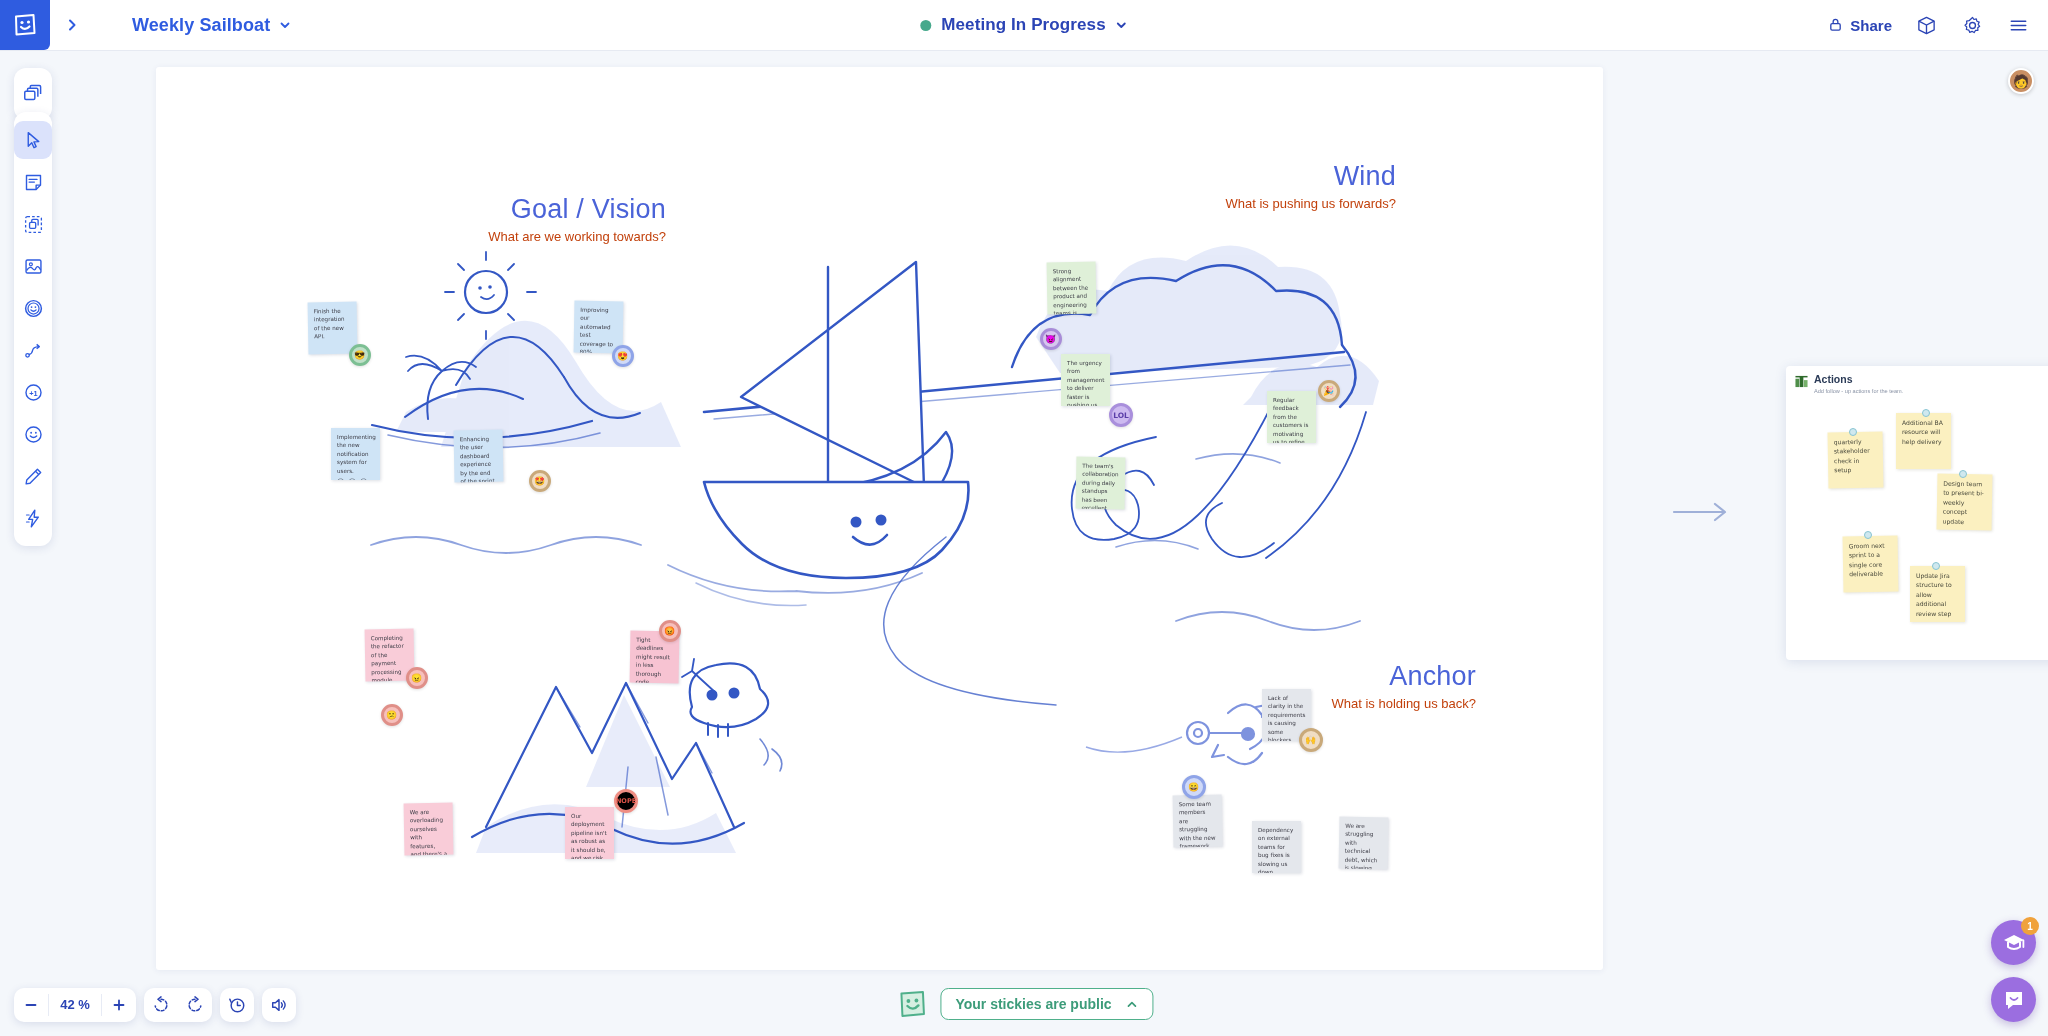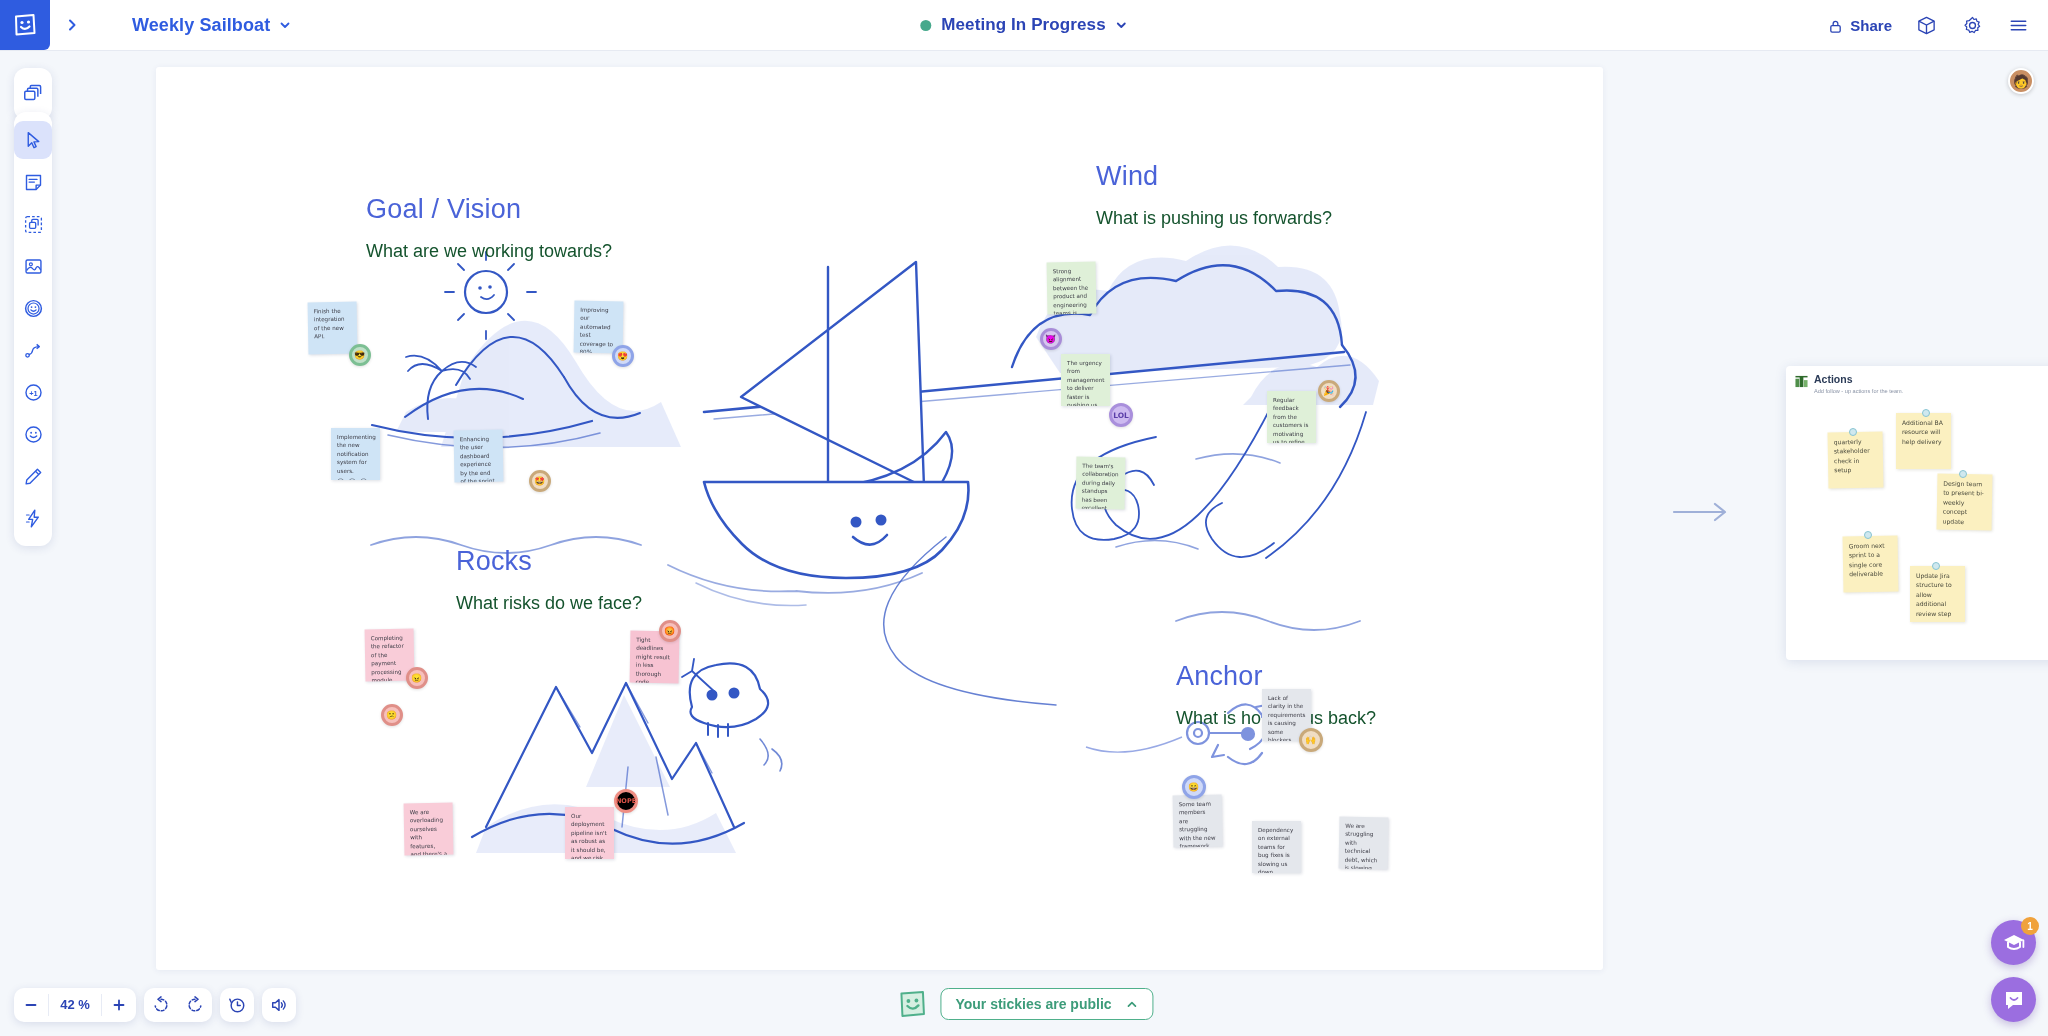--- a/index.html
+++ b/index.html
@@ -35,21 +35,21 @@
   .meeting-status{
     position:absolute; left:50%; transform:translateX(-50%);
     display:flex; align-items:center; gap:10px; cursor:pointer;
   }
   .status-dot{width:11px;height:11px;border-radius:50%;background:#47a98c;display:block}
   .meeting-label{font-size:17px;font-weight:700;color:#2b44b5;letter-spacing:.1px}
   .topbar-right{
     position:absolute; right:18px; display:flex; align-items:center; gap:22px;
     color:#2b44b5;
   }
-  .share-btn{display:flex;align-items:flex-end;gap:7px;font-size:15px;font-weight:700;cursor:pointer;color:#2b44b5}
+  .share-btn{display:flex;align-items:flex-start;gap:7px;font-size:15px;font-weight:700;cursor:pointer;color:#2b44b5}
   .tb-icon{cursor:pointer;display:flex;align-items:center;justify-content:center;width:24px;height:24px}
 
   
   .tool-group{
     position:absolute; left:14px; background:#fff; border-radius:12px;
     box-shadow:0 2px 10px rgba(30,50,120,.12);
     display:flex; flex-direction:column; align-items:center; z-index:30;
   }
   .tool-group.g1{top:68px; padding:5px 0;}
   .tool-group.g2{top:112px; padding:7px 0;}
@@ -63,23 +63,23 @@
   
   .canvas{
     position:absolute; left:156px; top:67px; width:1447px; height:903px;
     background:#ffffff; border-radius:3px;
     box-shadow:0 1px 6px rgba(40,60,130,.07);
     overflow:hidden;
   }
   .board-svg{position:absolute;inset:0;width:100%;height:100%}
 
   
-  .sec-title{position:absolute;text-align:left;pointer-events:none}
+  .sec-title{position:absolute;text-align:right;pointer-events:none}
   .sec-title .t{font-size:27px;color:#4a63d8;font-weight:400;letter-spacing:.2px;line-height:1.1}
-  .sec-title .s{font-size:18px;color:#14532d;margin-top:16px;line-height:1.2}
+  .sec-title .s{font-size:13px;color:#c2410c;margin-top:4px;line-height:1.2}
 
   
   .sticky{
     position:absolute; padding:5px 6px;
     font-size:5.6px; line-height:1.5; color:#3a3a44;
     font-family:"DejaVu Sans", sans-serif;
     box-shadow:1px 1px 3px rgba(40,50,90,.16);
     overflow:hidden; cursor:pointer;
   }
   .sticky.blue{background:#cfe4f6}
@@ -411,24 +411,20 @@
   </svg>
 
   <div class="sec-title" style="left:210px;top:128px;width:300px">
     <div class="t">Goal / Vision</div>
     <div class="s">What are we working towards?</div>
   </div>
   <div class="sec-title" style="left:940px;top:95px;width:300px">
     <div class="t">Wind</div>
     <div class="s">What is pushing us forwards?</div>
   </div>
-  <div class="sec-title" style="left:300px;top:480px;width:300px">
-    <div class="t">Rocks</div>
-    <div class="s">What risks do we face?</div>
-  </div>
   <div class="sec-title" style="left:1020px;top:595px;width:300px">
     <div class="t">Anchor</div>
     <div class="s">What is holding us back?</div>
   </div>
 
   <div class="sticky blue" style="left:152px;top:235px;width:49px;height:52px;transform:rotate(-1deg)">
     <span>Finish the integration of the new API.</span>
   </div>
   <div class="sticky blue" style="left:418px;top:234px;width:49px;height:52px;transform:rotate(1deg)">
     <span>Improving our automated test coverage to 80%.</span>

